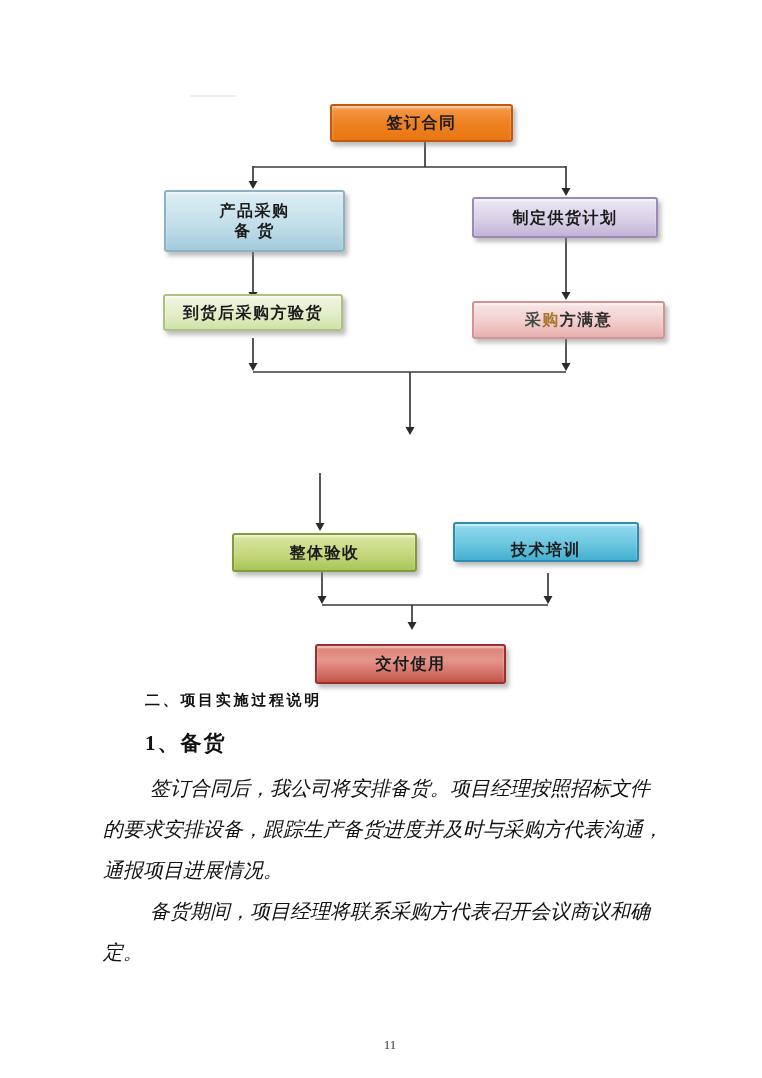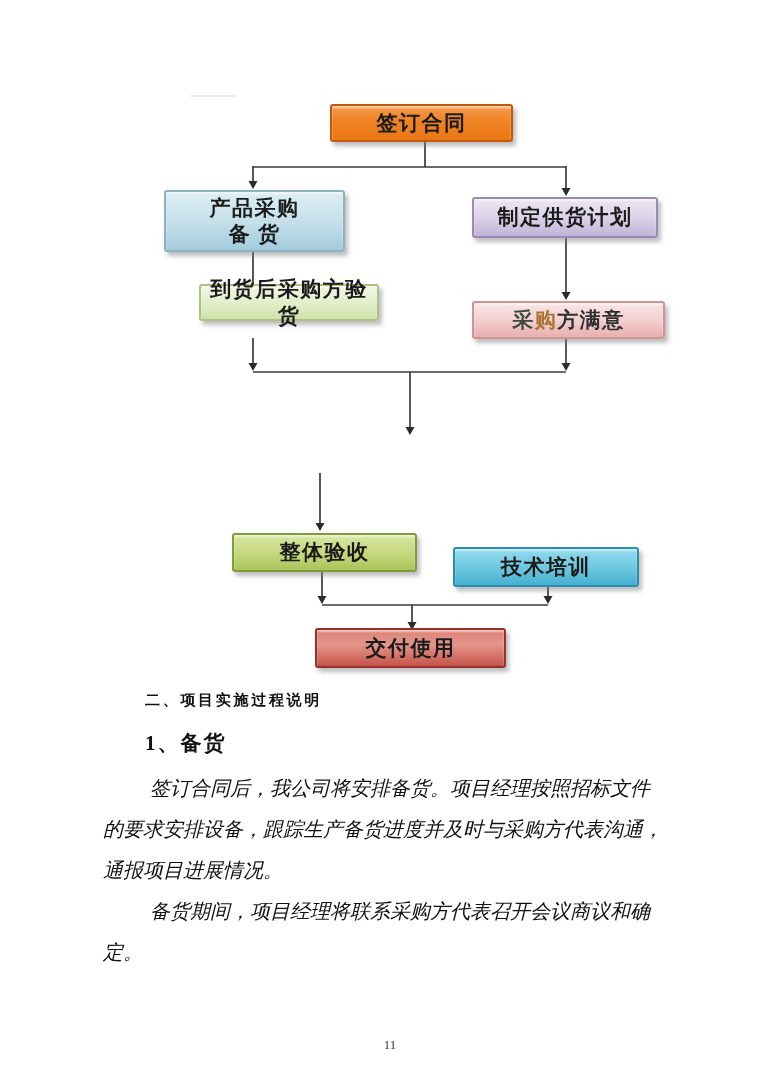--- a/index.html
+++ b/index.html
@@ -18,43 +18,43 @@
 
   .flowchart { position: absolute; left: 0; top: 0; width: 762px; height: 700px; }
   .flowchart svg { position: absolute; left: 0; top: 0; }
 
   .node {
     position: absolute;
     display: flex; align-items: center; justify-content: center;
     border: 2px solid; border-radius: 3px;
     box-shadow: 3px 4px 4px rgba(125,125,125,0.5), inset 0 2px 2px rgba(255,255,255,0.55);
     font-weight: bold; color: #1b1b1b;
-    font-size: 21px; letter-spacing: 1.5px;
+    font-size: 16px; letter-spacing: 1.5px;
     text-align: center; line-height: 1.25;
   }
   .n-sign    { left:330px; top:104px; width:179px; height:34px;
                background: linear-gradient(180deg,#f59c4e 0%,#ef8324 45%,#e97713 100%); border-color:#c2590e; }
   .n-proc    { left:164px; top:190px; width:177px; height:58px; flex-direction:column;
                background: linear-gradient(180deg,#ddeef5 0%,#c3dfe9 55%,#a3cbdb 100%); border-color:#8fb2c2;align-items:center; }
   .n-supply  { left:472px; top:197px; width:182px; height:37px;
                background: linear-gradient(180deg,#ece7f3 0%,#d9d0e7 55%,#c2b3d7 100%); border-color:#9a8ab5; }
-  .n-inspect { left:163px; top:284px; width:176px; height:33px;
-               background: linear-gradient(180deg,#f1f5e3 0%,#e3edc8 55%,#cfe2a8 100%); border-color:#afc083;margin-left:36px; }
+  .n-inspect { left:163px; top:294px; width:176px; height:33px;
+               background: linear-gradient(180deg,#f1f5e3 0%,#e3edc8 55%,#cfe2a8 100%); border-color:#afc083; }
   .n-satisf  { left:472px; top:301px; width:189px; height:34px;
                background: linear-gradient(180deg,#f9e6e6 0%,#f2cdcd 55%,#e9afaf 100%); border-color:#cf9494; }
   .n-satisf .c1 { color:#3d4a42; }
   .n-satisf .c2 { color:#a8742f; }
   .n-satisf .c3 { color:#2f2f2f; }
   .n-install { left:232px; top:437px; width:373px; height:32px; font-size:16px; letter-spacing:1px;
                background: linear-gradient(180deg,#bcaace 0%,#a790c1 55%,#8d72ab 100%); border-color:#5b4376; }
   .n-accept  { left:232px; top:533px; width:181px; height:35px;
                background: linear-gradient(180deg,#d9e6a3 0%,#c5d77c 55%,#abc45a 100%); border-color:#7f9b3b; }
-  .n-train   { left:453px; top:547px; width:182px; height:36px;
-               background: linear-gradient(180deg,#93dbee 0%,#6cc6e0 55%,#44b0d0 100%); border-color:#2d8cb0; }
-  .n-deliver { left:315px; top:628px; width:187px; height:36px;
+  .n-train   { left:453px; top:522px; width:182px; height:36px;
+               background: linear-gradient(180deg,#93dbee 0%,#6cc6e0 55%,#44b0d0 100%); border-color:#2d8cb0;align-items:flex-end; }
+  .n-deliver { left:315px; top:644px; width:187px; height:36px;
                background: linear-gradient(180deg,#db8177 0%,#e4968c 40%,#c5544a 100%); border-color:#99302c; }
 
   .heading { position: absolute; font-weight: bold; color: #111; white-space: nowrap; }
   .h1 { left:145px; top:691px; font-size:15px; letter-spacing:2.7px; }
   .h2 { left:145px; top:729px; font-size:21px; letter-spacing:2px; }
 
   .body-text {
     position: absolute; left:103px; top:768px; width:562px;
     font-size:20px; color:#111; letter-spacing:0;
   }

